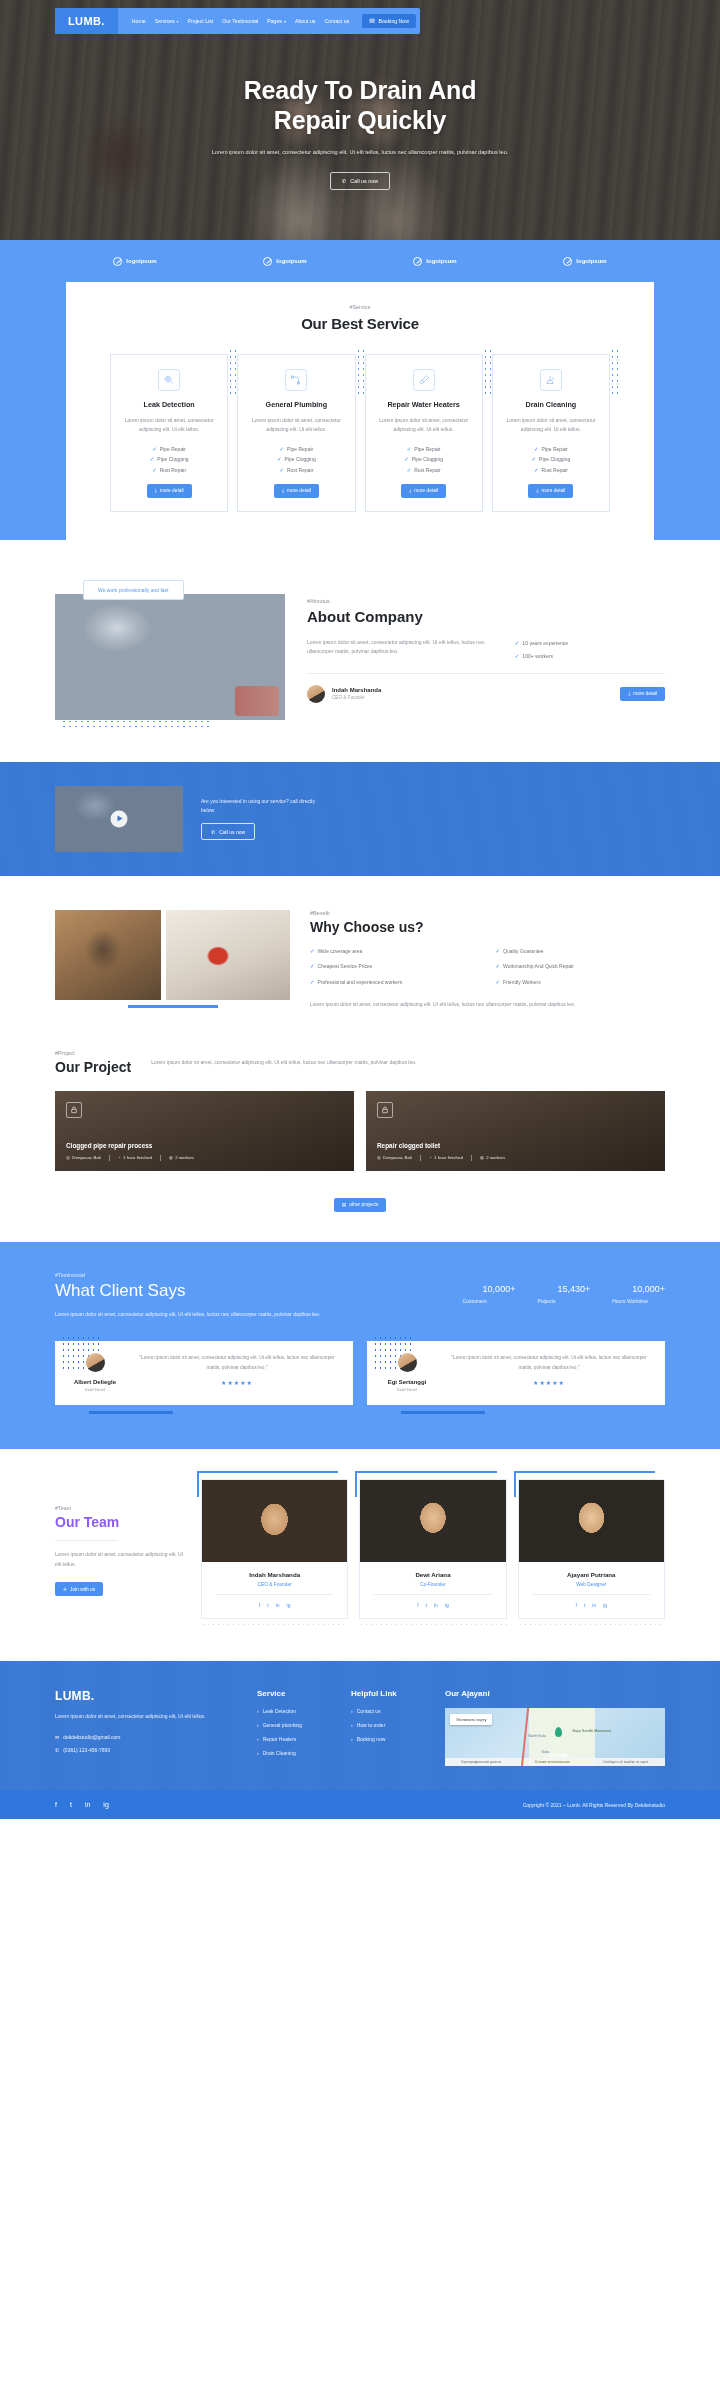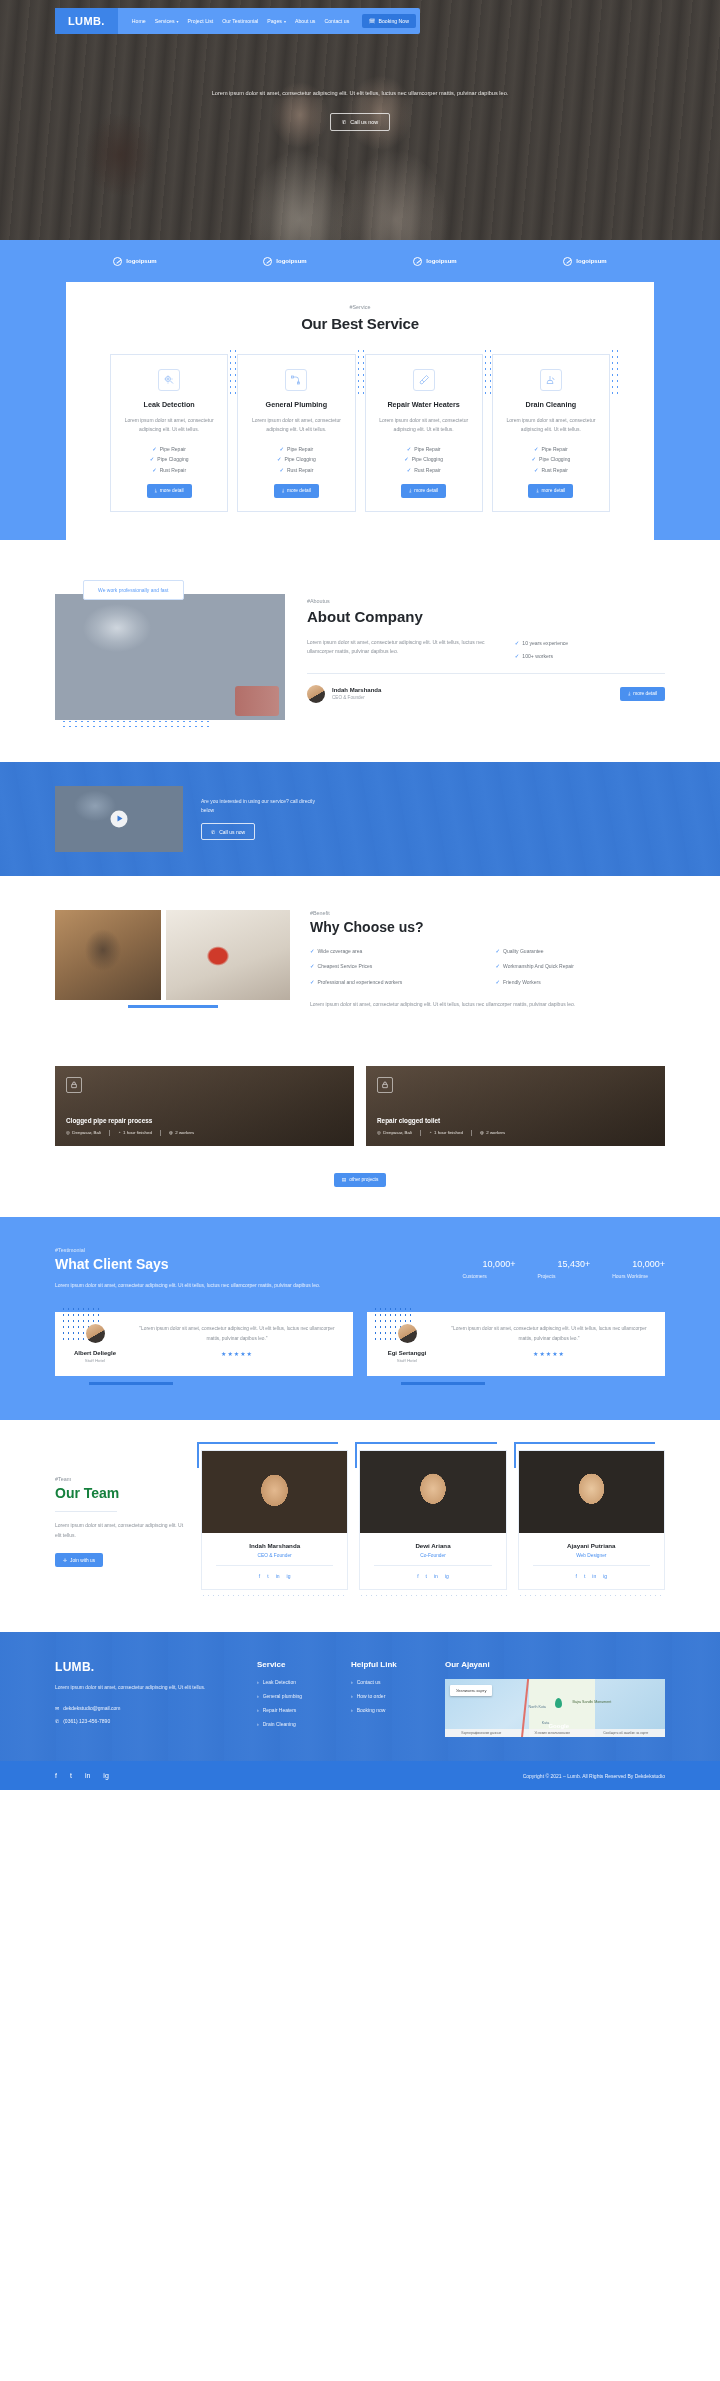--- a/index.html
+++ b/index.html
@@ -269,21 +269,21 @@
   .proj-sep { width:1px; height:6px; background:rgba(255,255,255,.4); }
   .proj-btn-wrap { text-align:center; margin-top:16px; }
 
   
   .testi {
     background:#5b9cf8; padding:30px 55px 44px; position:relative;
   }
   .testi-top { display:flex; gap:26px; align-items:flex-start; }
   .testi-left { flex:1.2; color:#fff; }
   .testi-left .tagline { text-align:left; color:#dceafc; }
-  .testi-left h2 { font-size:14px; font-weight:bold; margin:3px 0 9px; }
+  .testi-left h2 { font-size:17px; font-weight:normal; margin:3px 0 9px; }
   .testi-left p { font-size:5px; line-height:1.9; color:#eaf2fe; }
   .stats { display:flex; gap:22px; padding-top:12px; }
   .stat { color:#fff; }
   .stat-num { font-size:9px; font-weight:normal;margin-left:20px; }
   .stat-lbl { font-size:5px; margin-top:4px; color:#eaf2fe; }
   .testi-cards { display:flex; gap:14px; margin-top:22px; }
   .tcard {
     flex:1; background:#fff; padding:12px 12px 13px;
     display:flex; gap:10px; position:relative;
   }
@@ -303,21 +303,21 @@
   .tc-name { font-size:6px; font-weight:bold; color:#24282d; }
   .tc-role { font-size:4.4px; color:#9aa0a8; margin-top:2px; }
   .tc-right { flex:1; }
   .tc-quote { font-size:4.8px; line-height:1.9; color:#8b9199; text-align:center; }
   .stars { color:#4a90f0; font-size:6px; letter-spacing:1px; text-align:center; margin-top:7px; }
 
   
   .team { padding:30px 55px 34px; display:flex; gap:16px; align-items:flex-start; }
   .team-left { width:130px; padding-top:26px; }
   .team-left .tagline { text-align:left; }
-  .team-left h2 { font-size:14px; font-weight:bold; color:#15803d; margin:3px 0 0; }
+  .team-left h2 { font-size:14px; font-weight:bold; color:#8b5cf6; margin:3px 0 0; }
   .team-left .hr { margin:10px 0 9px; width:62px; }
   .team-left p { font-size:5px; line-height:1.9; color:#8b9199; }
   .team-cards { flex:1; display:flex; gap:11px; }
   .tm { flex:1; position:relative; }
   .tm-deco {
     position:absolute; left:-4px; top:-8px; right:10px; height:26px;
     border-top:2px solid #4a90f0; border-left:2px solid #4a90f0;
   }
   .tm-card { background:#fff; border:1px solid #e6edf6; position:relative; z-index:2; }
   .tm-photo { height:82px; }
@@ -434,20 +434,24 @@
             </a>
         </div>
         <div class="book-btn">
           <span>🗓</span>
           <span>Booking Now</span>
         </div>
       </nav>
     </div>
 
     <div class="hero-inner">
+      <h1>
+        <span>Ready To Drain And</span><br>
+        <span>Repair Quickly</span>
+      </h1>
       <p>Lorem ipsum dolor sit amet, consectetur adipiscing elit. Ut elit tellus, luctus nec ullamcorper mattis, pulvinar dapibus leo.</p>
       <div class="hero-cta">
         <span>✆</span>
         <span>Call us now</span>
       </div>
     </div>
   </section>
 
   <section class="logostrip">
     <div class="logoitem">
@@ -690,20 +694,27 @@
               <span class="chk">✓</span>
               <span>Friendly Workers</span>
             </div>
         </div>
       </div>
       <p class="why-note">Lorem ipsum dolor sit amet, consectetur adipiscing elit. Ut elit tellus, luctus nec ullamcorper mattis, pulvinar dapibus leo.</p>
     </div>
   </section>
 
   <section class="project">
+    <div class="project-head">
+      <div>
+        <div class="tagline">#Project</div>
+        <h2>Our Project</h2>
+      </div>
+      <p>Lorem ipsum dolor sit amet, consectetur adipiscing elit. Ut elit tellus, luctus nec ullamcorper mattis, pulvinar dapibus leo.</p>
+    </div>
     <div class="proj-grid">
       <div class="proj">
         <div class="proj-icon">
           <svg viewBox="0 0 24 24" fill="none" stroke="#ffffff" stroke-width="1.8">
               <rect x="5" y="10" width="14" height="10" rx="1"></rect>
               <path d="M8 10V7a4 4 0 0 1 8 0v3"></path>
             </svg>
         </div>
         <h4>Clogged pipe repair process</h4>
         <div class="proj-meta">

